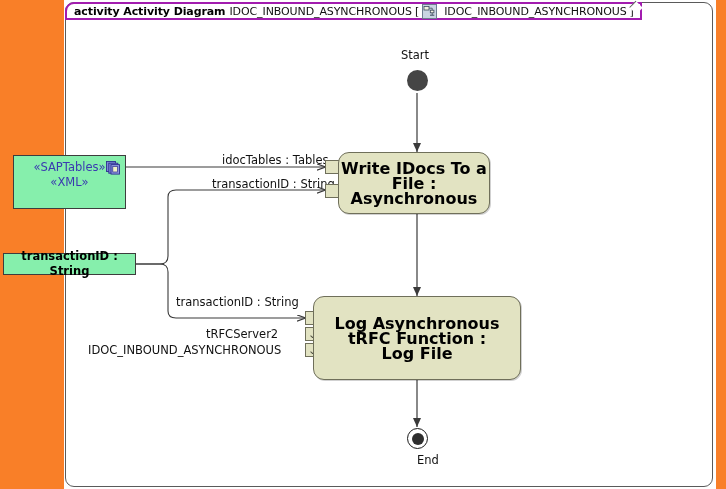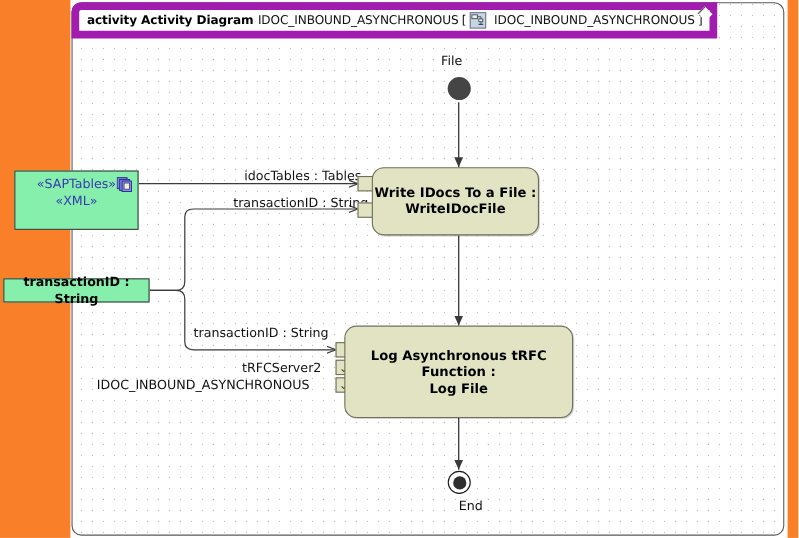--- a/index.html
+++ b/index.html
@@ -30,23 +30,23 @@
     background-image:
       radial-gradient(#9a9a9a 0.6px, transparent 0.7px),
       radial-gradient(#9a9a9a 0.6px, transparent 0.7px);
     background-size:50px 50px, 10px 10px;
     background-position:3px 26px, 3px 26px;
     opacity:.75;
   }
 
   
   .hdr{
-    position:absolute;left:65px;top:2px;height:33px;
+    position:absolute;left:65px;top:2px;height:18px;
     background:#ffffff;
-    border:7px solid #a21caf;
+    border:2px solid #a21caf;
     border-top-left-radius:9px;
     box-sizing:border-box;
     display:flex;align-items:center;
     padding:0 6px 0 7px;
     white-space:nowrap;
     z-index:6;
   }
   .hdr-kw{font-size:11px;font-weight:bold;color:#000;letter-spacing:-0.1px;}
   .hdr-name{font-size:11px;color:#111;margin-left:4px;letter-spacing:-0.1px;}
   .hdr-br{font-size:11px;color:#111;margin-left:3px;}
@@ -73,21 +73,21 @@
   .stereo{font-size:11.5px;color:#3a3ab0;line-height:15px;}
   .objlabel{font-size:11.5px;font-weight:bold;color:#000;line-height:15px;}
   .copy-icon{position:absolute;right:4px;top:4px;width:15px;height:14px;}
 
   .action{
     position:absolute;background:#e2e3c2;border:1px solid #6f6f5a;
     border-radius:11px;box-sizing:border-box;
     display:flex;flex-direction:column;align-items:center;justify-content:center;
     box-shadow:1px 1px 0 rgba(0,0,0,.18);
   }
-  .action .ln{font-size:12px;font-weight:bold;color:#000;line-height:15px;text-align:center;}
+  .action .ln{font-size:16px;font-weight:bold;color:#000;line-height:15px;text-align:center;}
 
   .pin{
     position:absolute;width:15px;height:14px;
     background:#e2e3c2;border:1px solid #6f6f5a;box-sizing:border-box;
     display:flex;align-items:center;justify-content:center;
     font-size:10px;color:#4a4a3c;line-height:1;
   }
 
   .edge-label{position:absolute;font-size:11.5px;color:#111;white-space:nowrap;}
 
@@ -143,21 +143,21 @@
         <path d="M9.2,3.2 L9.2,10" stroke="#3c4a5a" stroke-width="0.8"></path>
         <rect x="7.3" y="5.2" width="3.6" height="2.6" fill="#f2f2e2" stroke="#3c4a5a" stroke-width="0.8"></rect>
         <path d="M7,10.2 L11.3,10.2" stroke="#3c4a5a" stroke-width="1"></path>
       </svg>
     </span>
     <span class="hdr-name">IDOC_INBOUND_ASYNCHRONOUS</span>
     <span class="hdr-br">]</span>
     <span class="hdr-clip"></span>
   </div>
 
-  <div class="node-label" style="left:401px;top:48px;">File</div>
+  <div class="node-label" style="left:401px;top:48px;">Start</div>
   <div class="init-node" style="left:407px;top:70px;"></div>
 
   <div class="objnode" style="left:13px;top:155px;width:113px;height:54px;">
     <div class="stereo" style="margin-top:4px;">«SAPTables»</div>
     <div class="stereo">«XML»</div>
     <span class="copy-icon">
       <svg width="15" height="14" viewBox="0 0 15 14">
         <rect x="0.5" y="0.5" width="9" height="10" fill="#7d86d8" stroke="#2d3090" stroke-width="0.9"></rect>
         <rect x="2.8" y="2.2" width="9" height="10" fill="#7d86d8" stroke="#2d3090" stroke-width="0.9"></rect>
         <rect x="5" y="3.6" width="8.5" height="9.5" fill="#8d95de" stroke="#2d3090" stroke-width="0.9"></rect>
@@ -175,33 +175,33 @@
   <div class="edge-label" style="left:176px;top:295px;">transactionID : String</div>
 
   <div class="pin" style="left:325px;top:160px;">
     <span></span>
   </div>
   <div class="pin" style="left:325px;top:184px;">
     <span></span>
   </div>
   <div class="action" style="left:338px;top:152px;width:152px;height:62px;">
     <div class="ln">Write IDocs To a File :</div>
-    <div class="ln">WriteIDocFile</div>
+    <div class="ln">Asynchronous</div>
   </div>
 
   <div class="pin" style="left:305px;top:311px;">
     <span></span>
   </div>
   <div class="pin" style="left:305px;top:327px;font-size:11px;">
     <span>⌄</span>
   </div>
   <div class="pin" style="left:305px;top:343px;font-size:11px;">
     <span>⌄</span>
   </div>
-  <div class="node-label" style="left:220px;top:327px;">tRFCServer2</div>
+  <div class="node-label" style="left:206px;top:327px;">tRFCServer2</div>
   <div class="node-label" style="left:88px;top:343px;">IDOC_INBOUND_ASYNCHRONOUS</div>
 
   <div class="action" style="left:313px;top:296px;width:208px;height:84px;">
     <div class="ln">Log Asynchronous tRFC Function :</div>
     <div class="ln">Log File</div>
   </div>
 
   <div class="final-outer" style="left:407px;top:428px;"></div>
   <div class="final-inner" style="left:411.5px;top:432.5px;"></div>
   <div class="node-label" style="left:405px;top:453px;margin-left:12px;">End</div>

